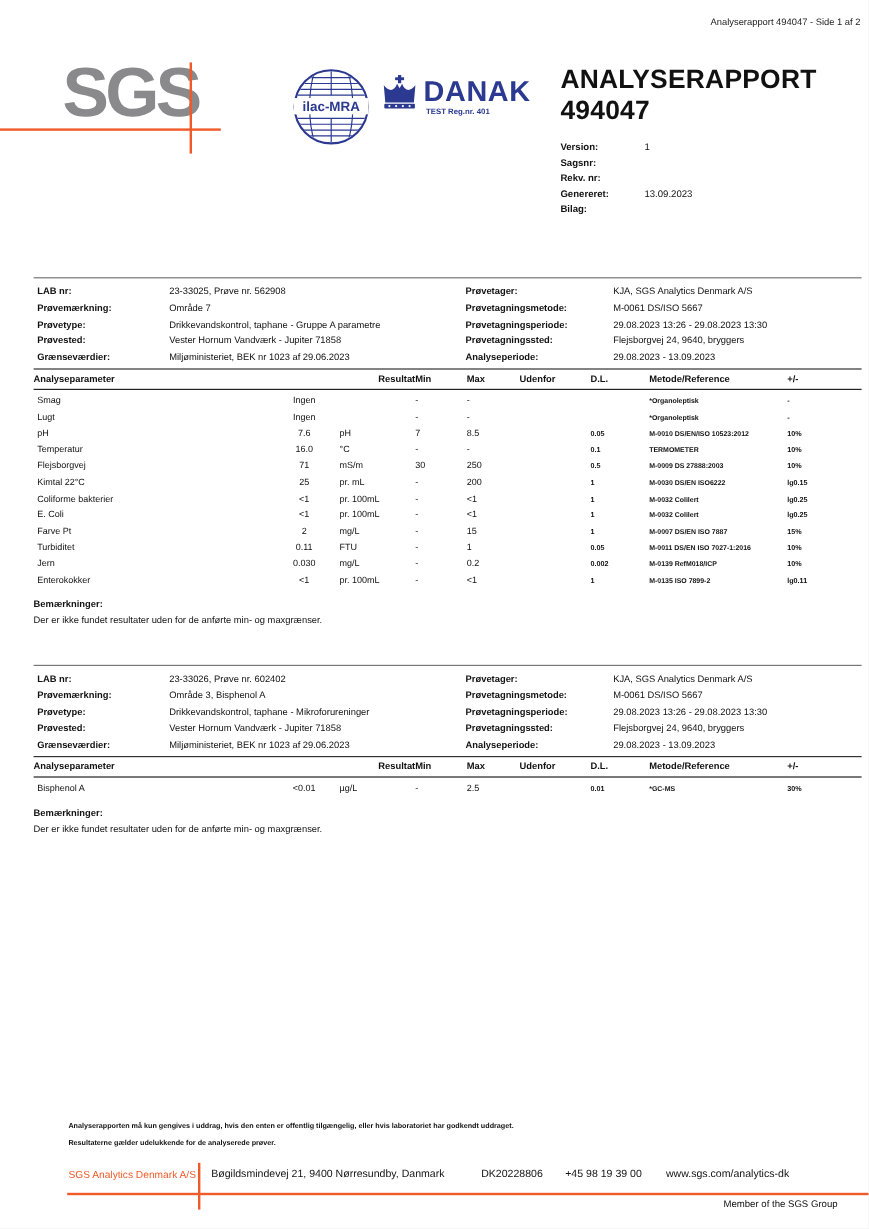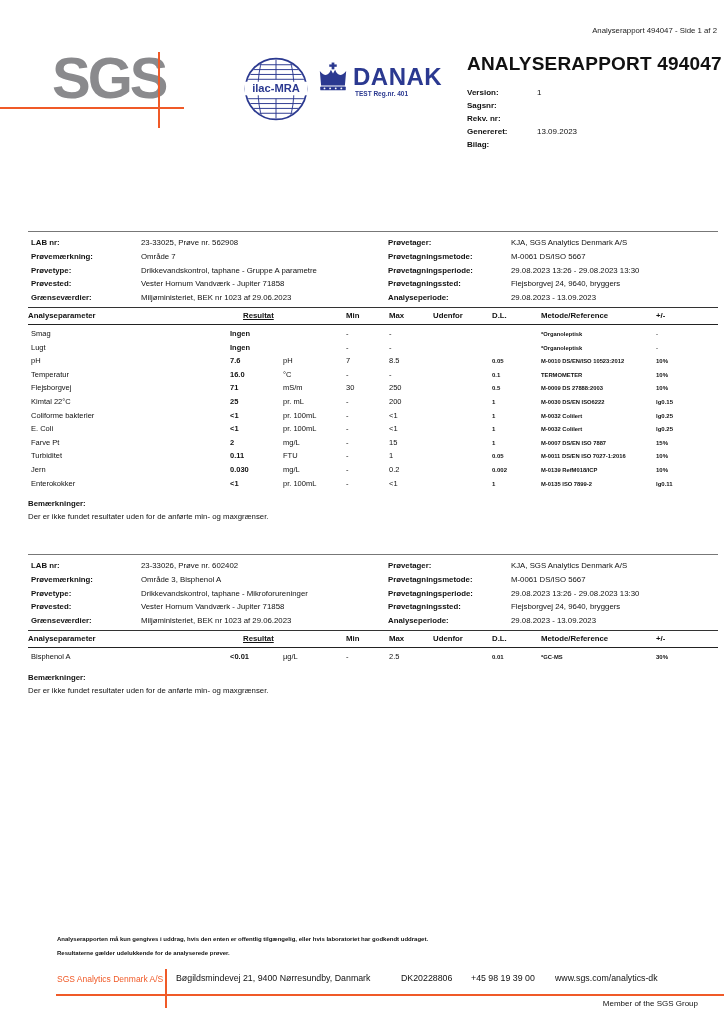--- a/index.html
+++ b/index.html
@@ -1,67 +1,67 @@
 <!DOCTYPE html>
 <html><head>
 <meta charset="utf-8">
 <style>
   * { margin:0; padding:0; box-sizing:border-box; }
   html,body { background:#e8e8e8; }
   body { font-family:"Liberation Sans", sans-serif; color:#111; }
   .page { position:relative; width:724px; height:1024px; background:#fff; margin:0 auto; overflow:hidden; }
 
   
-  .hdr-right { position:absolute; top:26px; right:7px; font-size:7.8px; color:#222; }
+  .hdr-right { position:absolute; top:14px; right:7px; font-size:7.8px; color:#222; }
 
   
   .sgs-logo { position:absolute; left:52px; top:50px; font-size:58px; line-height:56px; font-weight:bold;
               color:#8a8a8d; letter-spacing:-3px; }
   .sgs-hline { position:absolute; left:0; top:107px; width:184px; height:2px; background:#f05a28; }
   .sgs-vline { position:absolute; left:158px; top:52px; width:2px; height:76px; background:#f05a28; }
 
   
   .ilac { position:absolute; left:243px; top:56px; }
   .danak { position:absolute; left:316px; top:62px; }
   .danak-row { display:flex; align-items:center; }
   .danak-name { font-size:24px; font-weight:bold; color:#2b3990; letter-spacing:0.5px; margin-left:3px; }
   .danak-sub { font-size:6.5px; font-weight:bold; color:#2b3990; margin-left:39px; margin-top:-2px; }
 
   
   .recipient { position:absolute; left:73px; top:130px; font-size:9.5px; line-height:15px; }
   .recipient .name { font-weight:bold; font-size:10px; }
 
   
   .title-block { position:absolute; left:467px; top:53px; }
-  .report-title { font-size:19px; font-weight:bold; letter-spacing:0.2px; }
+  .report-title { font-size:22px; font-weight:bold; letter-spacing:0.2px; }
   .meta { margin-top:12px; }
   .meta-row { display:grid; grid-template-columns:70px auto; font-size:8px; line-height:12.9px; }
   .meta-row .lbl { font-weight:bold; }
 
   
   .section { position:absolute; left:28px; width:690px; }
   .section-1 { top:231px; }
   .section-2 { top:554px; }
   .section { border-top:1px solid #777; padding-top:4px; }
   .info { position:relative; height:69px; font-size:7.8px; line-height:13.8px; }
   .info-left { position:absolute; left:0; top:0; width:356px; }
   .info-right { position:absolute; left:357px; top:0; right:0; }
   .info-row { display:grid; }
   .info-left .info-row { grid-template-columns:113px auto; }
   .info-right .info-row { grid-template-columns:126px auto; }
   .info .lbl { font-weight:bold; padding-left:3px; }
   .info-divider { border:none; border-top:1px solid #333; margin-top:2px; }
 
   .t-grid { display:grid; grid-template-columns:202px 47px 69px 43px 44px 59px 49px 115px 62px; }
   .t-head { font-size:7.8px; font-weight:bold; padding-top:3px; padding-bottom:4px; border-bottom:1.8px solid #222; }
-  .t-head .h-result { grid-column:2 / span 2; padding-left:13px; text-align:left;text-decoration:underline; }
+  .t-head .h-result { grid-column:2 / span 2; padding-left:13px; text-align:right; }
   .t-rows { margin-top:4px; }
   .t-row { height:13.6px; font-size:7.5px; align-items:baseline; }
   .c-param { padding-left:3px; }
-  .c-result { text-align:left; font-weight:bold; }
+  .c-result { text-align:center; font-weight:normal; }
   .c-unit { padding-left:6px; }
   .c-dl, .c-pm { font-size:6px; font-weight:bold; }
   .c-met { font-size:5.8px; font-weight:bold; }
 
   .remarks { margin-top:5px; font-size:7.8px; line-height:13px; }
   .remarks .lbl { font-weight:bold; }
 
   
   .foot-small { position:absolute; left:57px; font-size:6px; font-weight:bold; color:#111; }
   .fs1 { top:936px; } .fs2 { top:950px; }

